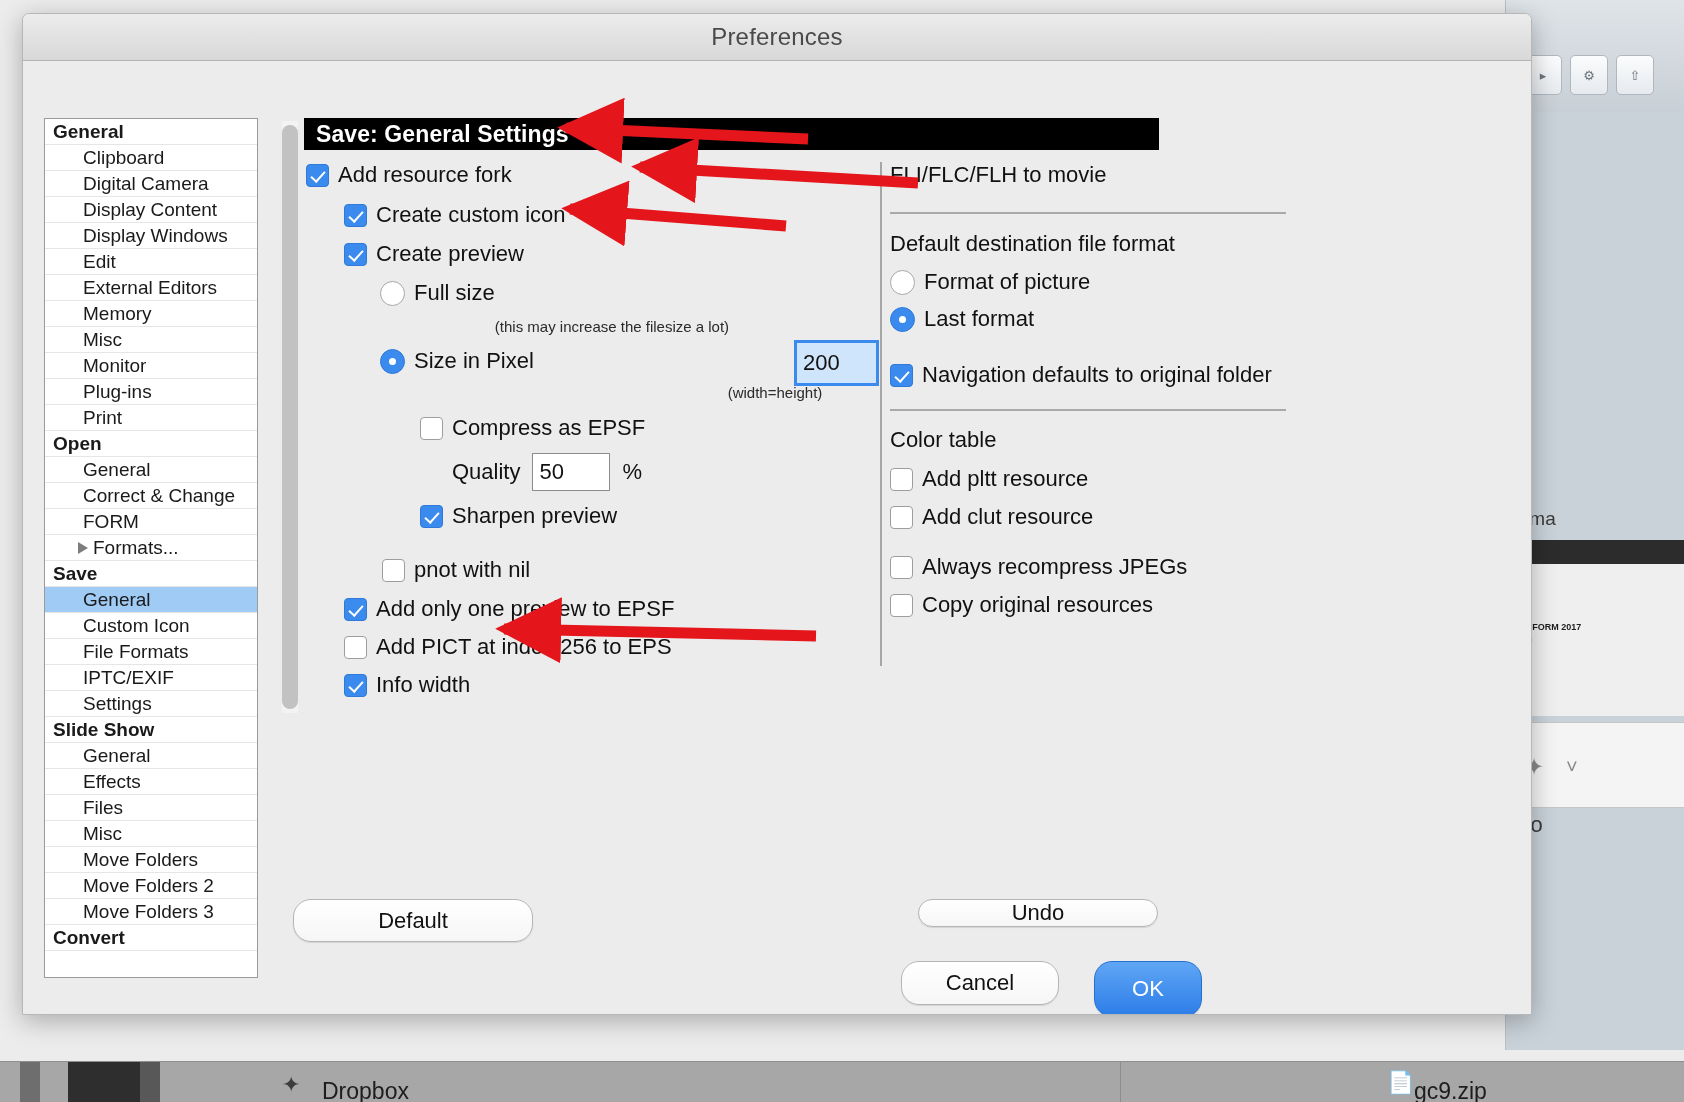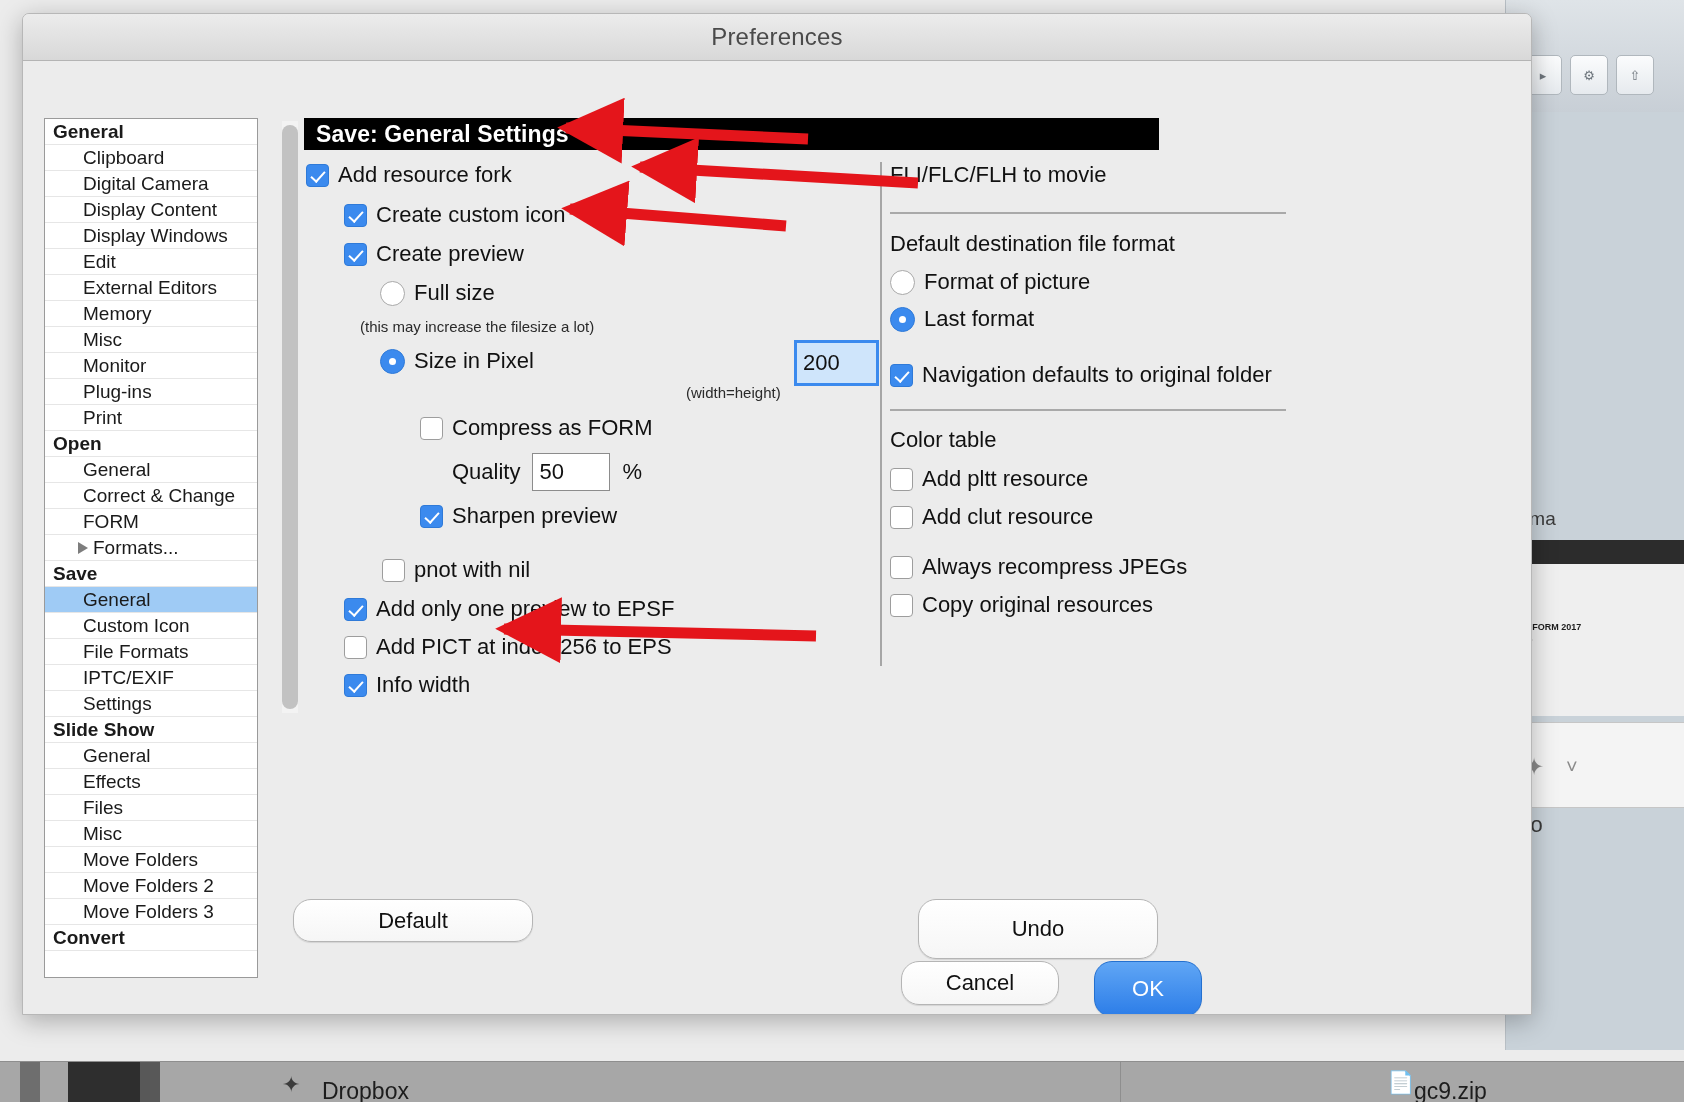--- a/index.html
+++ b/index.html
@@ -135,21 +135,21 @@
     width: 855px; height: 32px;
     background: #000000;
     color: #ffffff;
     font-size: 23px; font-weight: bold;
     line-height: 32px;
     padding-left: 12px;
     box-sizing: border-box;
     letter-spacing: .1px;
   }
 
-  .col-left { position: absolute; left: 0; top: 44px; width: 560px; }
+  .col-left { position: absolute; left: 0; top: 44px; width: 560px; text-align: center; }
   .col-right { position: absolute; left: 586px; top: 44px; width: 460px; }
   .col-divider {
     position: absolute; left: 576px; top: 44px;
     width: 2px; height: 504px; background: #a6a6a6;
   }
 
   .row { position: relative; display: flex; align-items: center; white-space: nowrap; }
   .lbl { font-size: 22px; color: #111; }
   .lbl.small { font-size: 15px; color: #2a2a2a; }
 
@@ -340,21 +340,21 @@
           <div class="row" style="margin-left:76px;margin-top:13px">
             <div class="rb on"></div>
             <div class="lbl">Size in Pixel</div>
             <div class="field focused" style="position:absolute;left:414px;top:-8px;width:85px;height:46px;display:flex;align-items:center">200</div>
           </div>
 
           <div class="lbl small" style="margin-left:382px;margin-top:10px">(width=height)</div>
 
           <div class="row" style="margin-left:116px;margin-top:14px">
             <div class="cb"></div>
-            <div class="lbl">Compress as FORM</div>
+            <div class="lbl">Compress as EPSF</div>
           </div>
 
           <div class="row" style="margin-left:148px;margin-top:12px">
             <div class="lbl" style="margin-right:12px">Quality</div>
             <div class="field" style="width:78px;height:38px;display:flex;align-items:center">50</div>
             <div class="lbl" style="margin-left:12px">%</div>
           </div>
 
           <div class="row" style="margin-left:116px;margin-top:12px">
             <div class="cb on"></div>
@@ -429,21 +429,21 @@
           <div class="row" style="margin-top:12px">
             <div class="cb"></div>
             <div class="lbl">Copy original resources</div>
           </div>
 
         </div>
       </div>
 
       <div class="btn" style="position:absolute;left:270px;top:838px;width:240px;height:43px">Default</div>
 
-      <div class="btn" style="position:absolute;left:895px;top:838px;width:240px;height:60px">Undo</div>
+      <div class="btn" style="position:absolute;left:895px;top:838px;width:240px;height:28px">Undo</div>
 
       <div class="btn" style="position:absolute;left:878px;top:900px;width:158px;height:44px">Cancel</div>
 
       <div class="btn primary" style="position:absolute;left:1071px;top:900px;width:108px;height:56px">OK</div>
 
     </div>
   </div>
 
   <svg class="arrow-svg" width="1684" height="1102">
     <defs>

